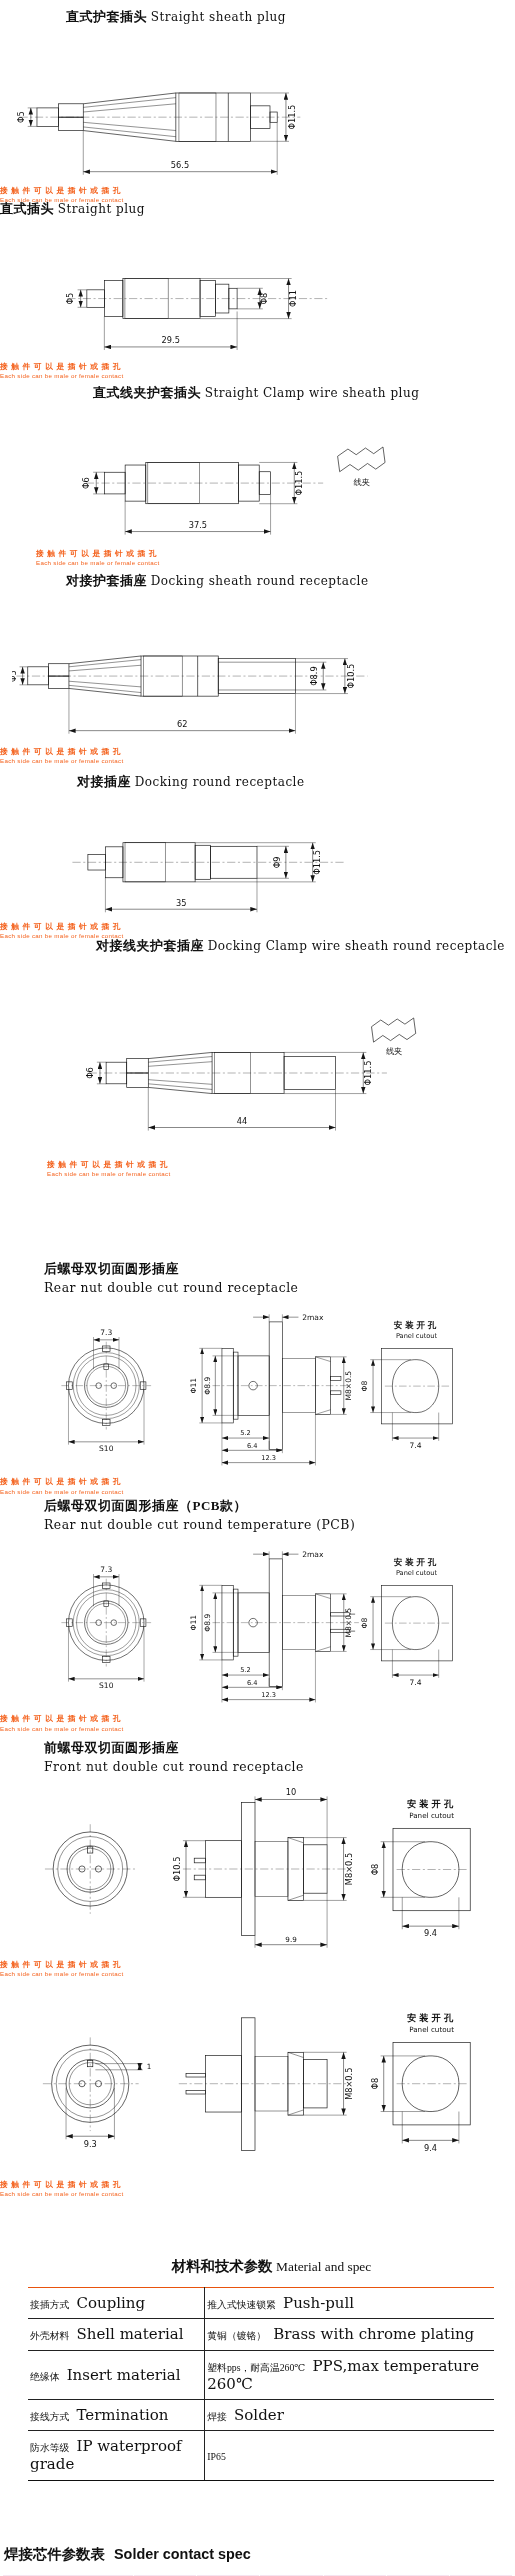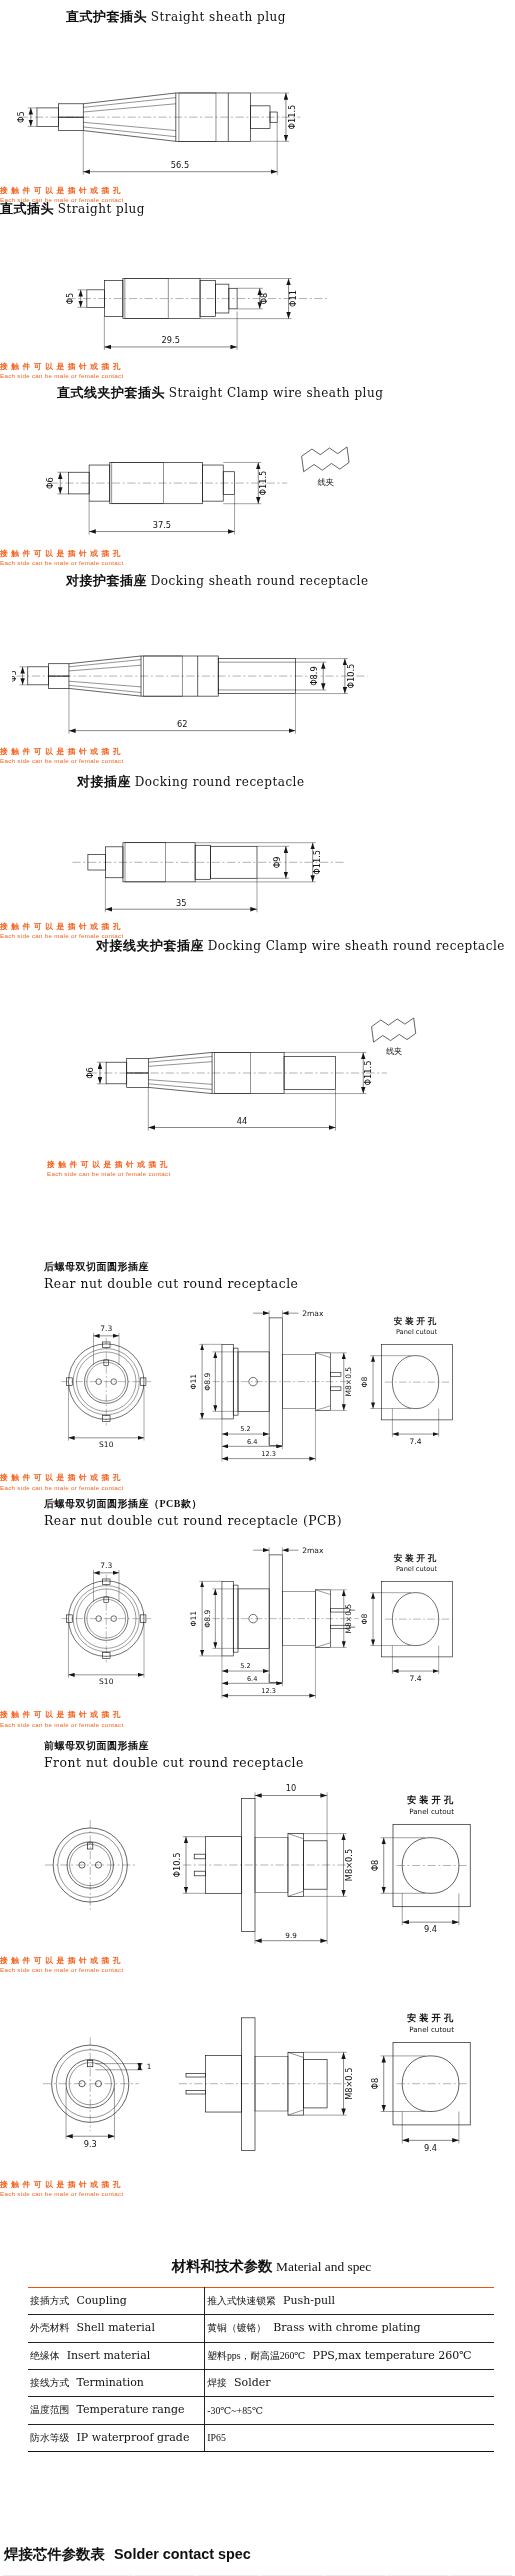--- a/index.html
+++ b/index.html
@@ -3,35 +3,35 @@
 <meta charset="utf-8">
 <style>
   html,body{margin:0;padding:0;background:#fff;}
   body{width:515px;font-family:"Liberation Sans","DejaVu Sans",sans-serif;color:#111;}
   .page{position:relative;width:515px;height:2828px;background:#fff;overflow:hidden;}
   .sec{position:relative;box-sizing:border-box;}
 
   
   .h-s1{height:196px;padding-top:8.2px;}
   .h-s2{height:185px;padding-top:4.1px;}
-  .h-s3{height:188px;padding-top:3.1px;}
+  .h-s3{height:188px;padding-top:3.1px;padding-left:36px;}
   .h-s4{height:201px;padding-top:3.1px;}
   .h-s5{height:162px;padding-top:3.1px;}
   .h-s6{height:325px;padding-top:5.2px;margin-left:47px;}
   .h-s7{height:237px;padding-top:3.1px;}
   .h-s8{height:242px;padding-top:3.1px;}
   .h-s9{height:247px;padding-top:3.1px;}
   .h-s10{height:258px;padding-top:3.1px;}
   .h-mat{height:294px;padding-top:15.5px;}
   .h-sol{height:294px;padding-top:10.3px;}
 
   .sec-title{font-family:"Liberation Serif","DejaVu Serif",serif;font-size:13px;font-weight:600;
              letter-spacing:0.5px;white-space:nowrap;}
   .sec-title .en{font-size:12px;font-weight:400;font-family:"DejaVu Serif",serif;}
-  .two-line .cn{display:block;font-size:10px;}
+  .two-line .cn{display:block;font-size:13px;}
   .two-line .en{display:block;font-size:12.4px;margin-top:2.1px;}
 
   .draw{position:relative;}
   .draw svg{display:block;}
 
   .note{color:#f4611c;}
   .note-cn{font-size:7.7px;font-weight:700;letter-spacing:3.6px;}
   .note-en{font-size:6.2px;letter-spacing:0.3px;margin-top:0.5px;}
 
   
@@ -47,21 +47,21 @@
   text.enlab{font-family:"DejaVu Sans",sans-serif;font-size:14px;fill:#111;}
 
   
   .mat-title{font-family:"Liberation Serif","DejaVu Serif",serif;font-size:14.4px;font-weight:600;margin:0 0 11.3px 28px;text-align:center;}
   .mat-title .en{font-weight:400;font-size:13.4px;}
   table.mat{border-collapse:collapse;width:466px;margin-left:28px;font-family:"Liberation Serif","DejaVu Serif",serif;}
   table.mat td{border-bottom:0.8px solid #222;padding:6.2px 4.1px 6.2px 2.1px;font-size:9.8px;vertical-align:middle;}
   table.mat tr:first-child td{border-top:1.5px solid #e8530e;}
   table.mat tr:last-child td{border-bottom:1.8px solid #111;margin-left:48px;}
   table.mat td.lbl{width:170px;border-right:0.8px solid #222;}
-  table.mat .en{font-size:11px;font-family:"DejaVu Serif",serif;margin-left:7.2px;}
+  table.mat .en{font-size:15px;font-family:"DejaVu Serif",serif;margin-left:7.2px;}
 
   
   .sol-title{font-size:14.4px;font-weight:700;margin:0 0 9.3px 4.1px;}
   .sol-title .en{margin-left:5.2px;}
   table.sol{border-collapse:collapse;width:511px;margin-left:2.1px;table-layout:fixed;}
   table.sol td{text-align:center;vertical-align:middle;}
   table.sol td.lab{width:128px;background:#f3f1f2;border:1.5px solid #fff;padding:2.6px 1px;}
   table.sol td.hc{background:#f6e3f0;border:1.5px solid #fff;padding:4.1px 1px;font-size:10.3px;}
   table.sol td.hc.hlab{font-size:7.7px;}
   table.sol td.dc{border:1px solid #1a1a1a;border-top-width:1px;font-size:9.3px;padding:4.1px 1px;background:#fff;}
@@ -419,21 +419,21 @@
     </div>
     <div class="note" style="margin-top:4.1px">
       <div class="note-cn">接触件可以是插针或插孔</div>
       <div class="note-en">Each side can be male or female contact</div>
     </div>
   </div>
 
   <div class="sec h-s8">
     <div class="sec-title two-line" style="margin-left:44px">
       <span class="cn">后螺母双切面圆形插座（PCB款）</span>
-      <span class="en">Rear nut double cut round receptacle (PCB)</span>
+      <span class="en">Rear nut double cut round temperature (PCB)</span>
     </div>
     <div class="draw" style="margin:8.2px 0 0 13px">
       <svg width="484" height="170" viewBox="0 0 940 360">
         <g>
           <line class="cl" x1="60" y1="175" x2="250" y2="175"></line>
             <line class="cl" x1="155" y1="82" x2="155" y2="268"></line>
           <circle class="ln" cx="155" cy="175" r="80"></circle>
           <circle class="ln lt" cx="155" cy="175" r="70"></circle>
           <circle class="ln lt" cx="155" cy="175" r="63"></circle>
           <circle class="ln" cx="155" cy="175" r="46"></circle>
@@ -667,24 +667,20 @@
       </tr>
       <tr>
         <td class="lbl"><span>绝缘体</span><span class="en">Insert material</span></td>
         <td><span>塑料pps，耐高温260℃</span><span class="en">PPS,max temperature 260℃</span></td>
       </tr>
       <tr>
         <td class="lbl"><span>接线方式</span><span class="en">Termination</span></td>
         <td><span>焊接</span><span class="en">Solder</span></td>
       </tr>
       <tr>
-        <td class="lbl"><span>温度范围</span><span class="en">Temperature range</span></td>
-        <td><span>-30℃~+85℃</span><span class="en"></span></td>
-      </tr>
-      <tr>
         <td class="lbl"><span>防水等级</span><span class="en">IP waterproof grade</span></td>
         <td><span>IP65</span><span class="en"></span></td>
       </tr>
     </tbody>
       </table>
   </div>
 
   <div class="sec h-sol">
     <div class="sol-title">
       <span class="cn">焊接芯件参数表</span>

